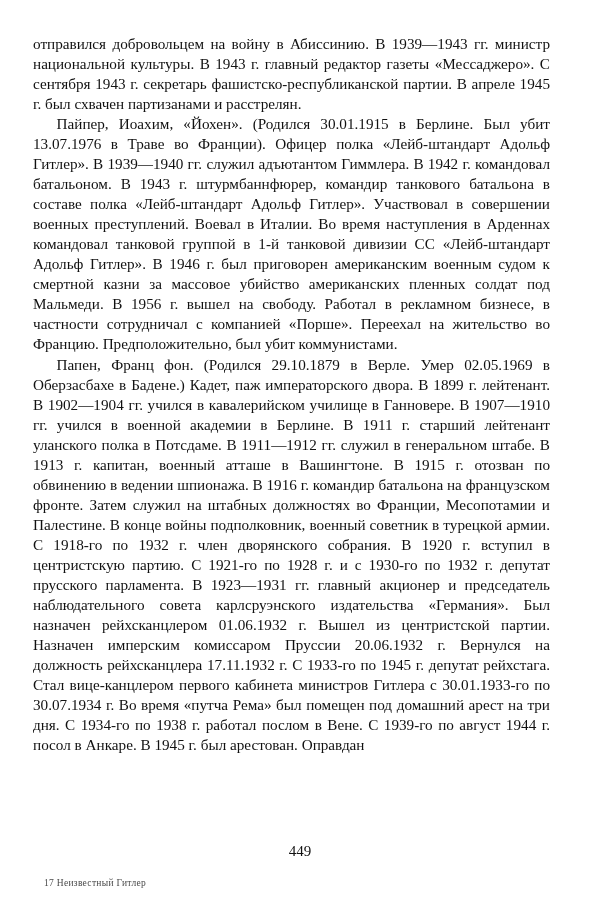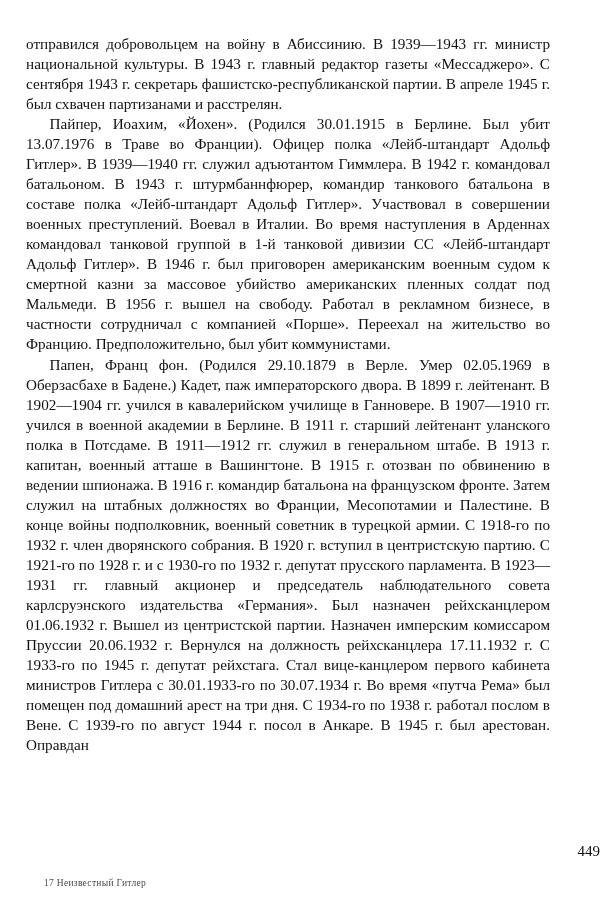--- a/index.html
+++ b/index.html
@@ -12,21 +12,21 @@
     background: #ffffff;
     font-family: "Liberation Serif", serif;
     color: #111111;
     overflow: hidden;
   }
   .page {
     position: relative;
     width: 600px;
     height: 904px;
     box-sizing: border-box;
-    padding: 34px 50px 0 26px;
+    padding: 34px 50px 0 33px;
   }
   .body-text {
     font-size: 15.2px;
     line-height: 1.318;
     text-align: justify;
     text-justify: inter-word;
     hyphens: manual;
   }
   p.para {
     margin: 0;
@@ -36,21 +36,21 @@
     text-indent: 0;
   }
   .entry-name {
     font-weight: normal;
   }
   .page-number {
     position: absolute;
     left: 0;
     right: 0;
     bottom: 44px;
-    text-align: right;
+    text-align: center;
     font-size: 15px;
     font-family: "Liberation Serif", serif;
     color: #111111;
     margin-top: 16px;
   }
   .footer-note {
     position: absolute;
     left: 44px;
     bottom: 16px;
     font-size: 9.5px;

